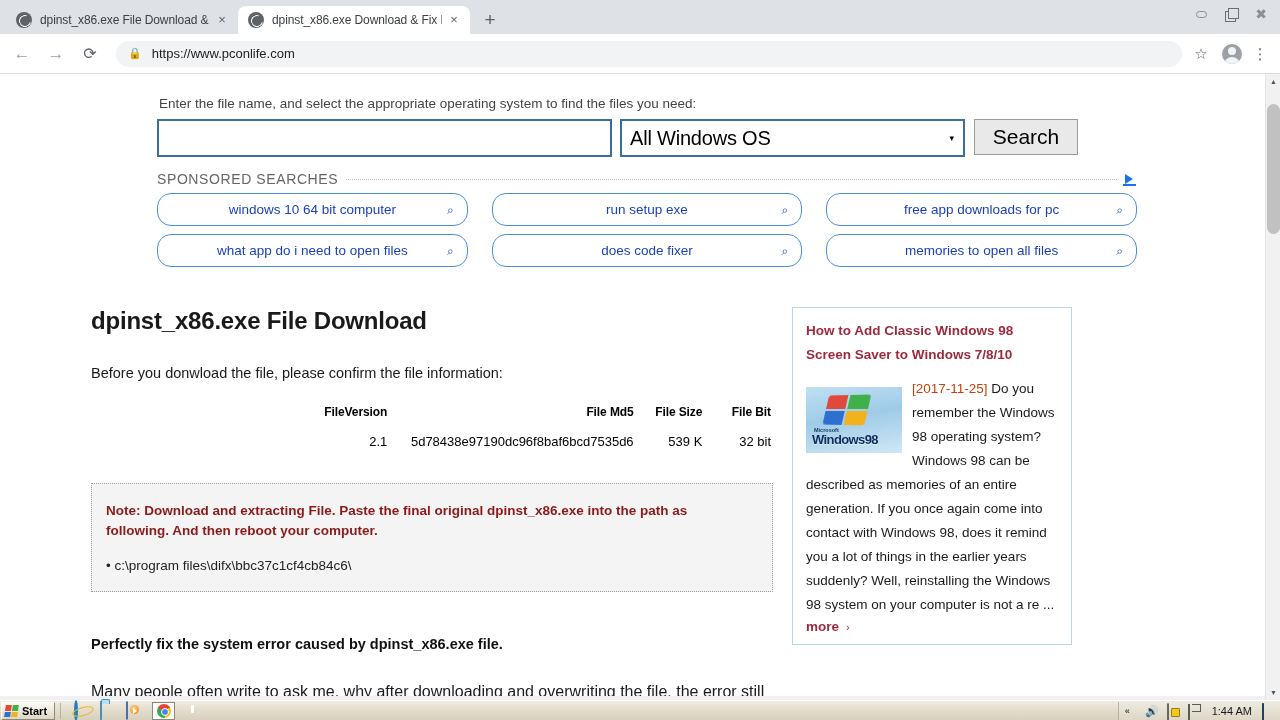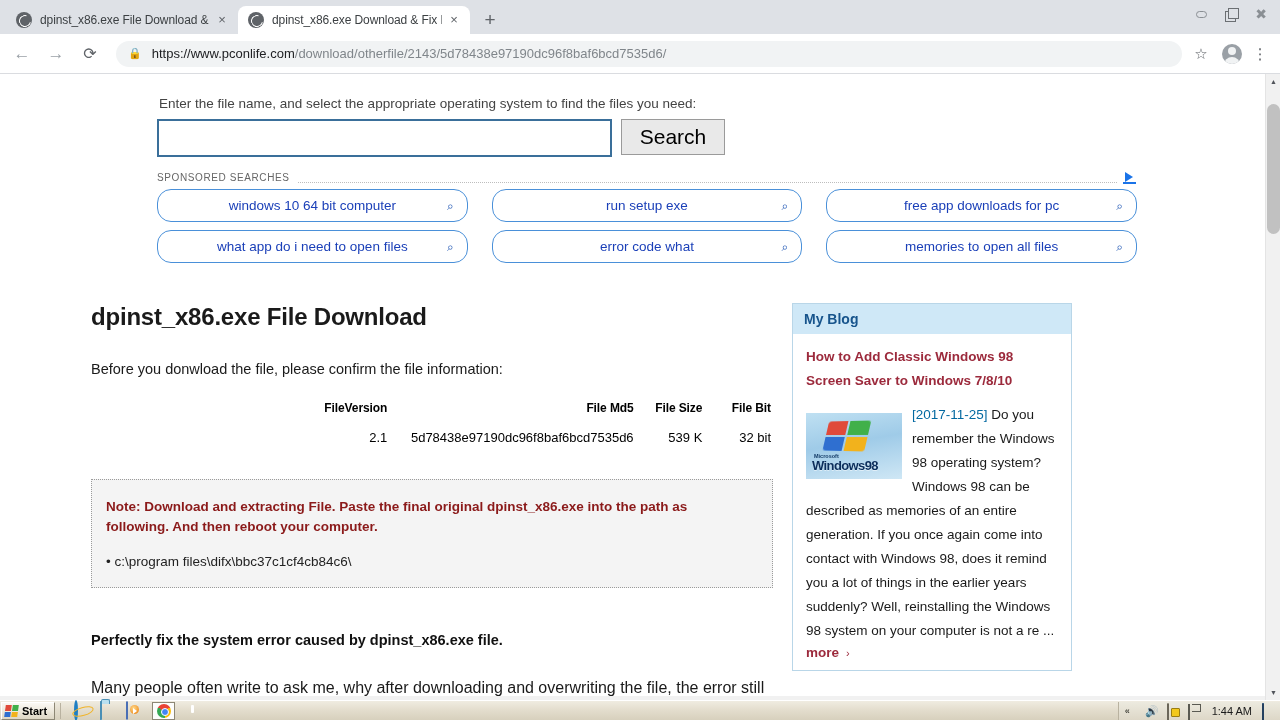--- a/index.html
+++ b/index.html
@@ -128,21 +128,21 @@
     font-size: 9px; color: #000;
   }
   .sf-button {
     margin-left: 9px; height: 36px; min-width: 104px; padding: 0 12px;
     border: 1px solid #9a9a9a; background: #e9e9e9; font-size: 21px; color: #000;
     font-family: "Liberation Sans", sans-serif; cursor: default;
   }
 
   
   .sponsored { width: 980px; margin-left: 157px; margin-top: 14px; position: relative; }
-  .sp-head { display: flex; align-items: flex-end; font-size: 10px; color: #666; letter-spacing: 0.6px; }
+  .sp-head { display: flex; align-items: center; font-size: 14px; color: #666; letter-spacing: 0.6px; }
   .sp-head .sp-line { flex: 1; border-top: 1px dotted #bdbdbd; margin: 0 6px 0 8px; }
   .sp-adchoice {
     width: 14px; height: 12px; position: relative; flex: 0 0 14px;
   }
   .sp-adchoice .tri {
     position:absolute; left:2px; top:1px; width:0; height:0;
     border-left: 8px solid #1a73e8; border-top: 5px solid transparent;
     border-bottom: 5px solid transparent;
   }
   .sp-adchoice .bar {
@@ -220,21 +220,21 @@
   .blog-thumb .q4 { background: #f2b21c; border-radius: 0 0 3px 0; }
   .blog-thumb .w98 {
     position: absolute; left: 6px; bottom: 6px; color: #0b2e5c; font-weight: bold;
     font-size: 13px; letter-spacing: -0.6px; text-shadow: 0 1px 0 rgba(255,255,255,.5);
   }
   .blog-thumb .ms {
     position: absolute; left: 8px; bottom: 20px; color: #123a66; font-size: 5.5px;
     font-weight: bold;
   }
   .blog-text { font-size: 13.5px; color: #1a1a1a; line-height: 24px; }
-  .blog-date { color: #0369a1; }
+  .blog-date { color: #c2410c; }
   .blog-more {
     clear: both; margin-top: 2px; color: #9c2a3c; font-weight: bold; font-size: 13.5px;
     cursor: pointer;
   }
   .blog-more .caret { color: #9c2a3c; font-weight: normal; margin-left: 7px; font-size: 11px; }
 
   
   .watermark {
     position: absolute; right: 22px; bottom: 18px; display: flex; align-items: center;
     opacity: 0.16; pointer-events: none; user-select: none;
@@ -398,36 +398,39 @@
     </div>
   </div>
 
   <div class="toolbar">
     <div class="navbtn">←</div>
     <div class="navbtn">→</div>
     <div class="navbtn reload">⟳</div>
     <div class="omnibox">
       <span class="lockicon">🔒</span>
       <span class="url-host">https://www.pconlife.com</span>
-        <span class="url-path">/download/otherfile/2143/5d78438e97190dc96f8baf6bcd7535d6/</span>
     </div>
     <div class="toolbar-right">
       <div class="star">☆</div>
       <div class="avatar"></div>
       <div class="kebab">⋮</div>
     </div>
   </div>
 
   <div class="viewport">
     <div class="page">
 
       <div class="search-wrap">
         <div class="search-hint">Enter the file name, and select the appropriate operating system to find the files you need:</div>
         <div class="search-row">
           <input class="sf-input" type="text" placeholder="" style="">
+          <div class="sf-select-wrap">
+            <span class="sf-select-label">All Windows OS</span>
+            <span class="sf-arrow">▾</span>
+          </div>
           <button class="sf-button">Search</button>
         </div>
       </div>
 
       <div class="sponsored">
         <div class="sp-head">
           <span>SPONSORED SEARCHES</span>
           <span class="sp-line"></span>
           <span class="sp-adchoice">
             <span class="tri"></span>
@@ -445,21 +448,21 @@
           </div>
           <div class="sp-chip">
             <span>free app downloads for pc</span>
             <span class="chip-mag">⌕</span>
           </div>
           <div class="sp-chip">
             <span>what app do i need to open files</span>
             <span class="chip-mag">⌕</span>
           </div>
           <div class="sp-chip">
-            <span>error code what</span>
+            <span>does code fixer</span>
             <span class="chip-mag">⌕</span>
           </div>
           <div class="sp-chip">
             <span>memories to open all files</span>
             <span class="chip-mag">⌕</span>
           </div>
         </div>
       </div>
 
       <div class="content-row">
@@ -489,21 +492,20 @@
             <div class="note-text">Note: Download and extracting File. Paste the final original dpinst_x86.exe into the path as following. And then reboot your computer.</div>
             <div class="note-path">• c:\program files\difx\bbc37c1cf4cb84c6\</div>
           </div>
 
           <div class="sub-h">Perfectly fix the system error caused by dpinst_x86.exe file.</div>
           <div class="para">Many people often write to ask me, why after downloading and overwriting the file, the error still exists?</div>
         </div>
 
         <div class="side-col">
           <div class="blog-card">
-            <div class="blog-head">My Blog</div>
             <div class="blog-body">
               <div class="blog-title">How to Add Classic Windows 98 Screen Saver to Windows 7/8/10</div>
               <div class="blog-thumb">
                 <span class="flag">
                   <i class="q1"></i>
                     <i class="q2"></i>
                     <i class="q3"></i>
                     <i class="q4"></i>
                 </span>
                 <span class="ms">Microsoft</span>

